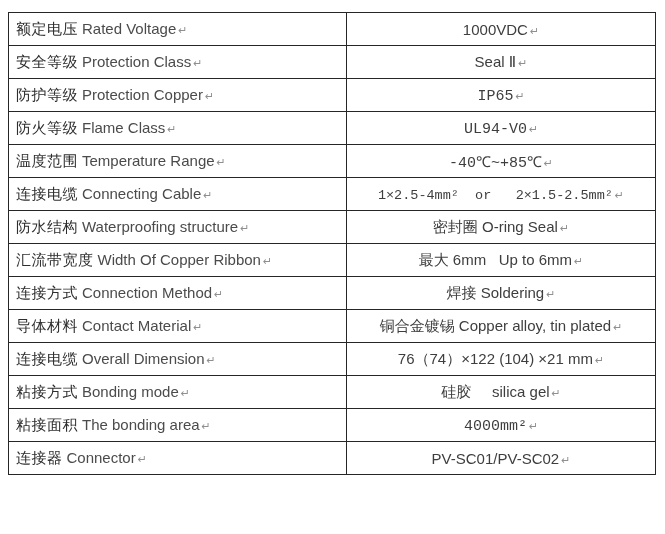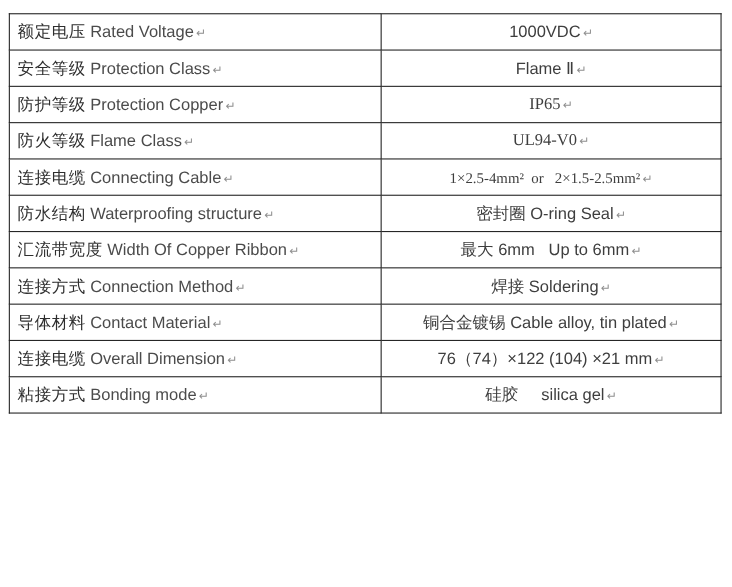--- a/index.html
+++ b/index.html
@@ -40,21 +40,21 @@
     letter-spacing: 0.5px;
   }
   .en {
     color: #4b4b4b;
     margin-left: 4px;
   }
   .val {
     white-space: pre-wrap;
   }
   tr.serif .val {
-    font-family: Liberation Serif, serif;
+    font-family: Liberation Mono, monospace;
   }
   tr.small .val {
     font-size: 13.5px;
   }
   .pmark {
     font-size: 11px;
     color: #8f8f8f;
     margin-left: 2px;
     font-family: "DejaVu Sans", sans-serif;
   }
@@ -67,52 +67,64 @@
     <col style="width:338px">
     <col style="width:309px">
   </colgroup>
   <tbody>
     <tr>
       <td class="label-cell"><span class="zh">额定电压</span><span class="en">Rated Voltage</span><span class="pmark">↵</span></td>
       <td class="value-cell"><span class="val">1000VDC</span><span class="pmark">↵</span></td>
     </tr>
     <tr>
       <td class="label-cell"><span class="zh">安全等级</span><span class="en">Protection Class</span><span class="pmark">↵</span></td>
-      <td class="value-cell"><span class="val">Flame Ⅱ</span><span class="pmark">↵</span></td>
+      <td class="value-cell"><span class="val">Seal Ⅱ</span><span class="pmark">↵</span></td>
     </tr>
     <tr class="serif">
       <td class="label-cell"><span class="zh">防护等级</span><span class="en">Protection Copper</span><span class="pmark">↵</span></td>
       <td class="value-cell"><span class="val">IP65</span><span class="pmark">↵</span></td>
     </tr>
     <tr class="serif">
       <td class="label-cell"><span class="zh">防火等级</span><span class="en">Flame Class</span><span class="pmark">↵</span></td>
       <td class="value-cell"><span class="val">UL94-V0</span><span class="pmark">↵</span></td>
+    </tr>
+    <tr class="serif">
+      <td class="label-cell"><span class="zh">温度范围</span><span class="en">Temperature Range</span><span class="pmark">↵</span></td>
+      <td class="value-cell"><span class="val">-40℃~+85℃</span><span class="pmark">↵</span></td>
     </tr>
     <tr class="serif small">
       <td class="label-cell"><span class="zh">连接电缆</span><span class="en">Connecting Cable</span><span class="pmark">↵</span></td>
       <td class="value-cell"><span class="val">1×2.5-4mm²  or   2×1.5-2.5mm²</span><span class="pmark">↵</span></td>
     </tr>
     <tr>
       <td class="label-cell"><span class="zh">防水结构</span><span class="en">Waterproofing structure</span><span class="pmark">↵</span></td>
       <td class="value-cell"><span class="val">密封圈 O-ring Seal</span><span class="pmark">↵</span></td>
     </tr>
     <tr>
       <td class="label-cell"><span class="zh">汇流带宽度</span><span class="en">Width Of Copper Ribbon</span><span class="pmark">↵</span></td>
       <td class="value-cell"><span class="val">最大 6mm   Up to 6mm</span><span class="pmark">↵</span></td>
     </tr>
     <tr>
       <td class="label-cell"><span class="zh">连接方式</span><span class="en">Connection Method</span><span class="pmark">↵</span></td>
       <td class="value-cell"><span class="val">焊接 Soldering</span><span class="pmark">↵</span></td>
     </tr>
     <tr>
       <td class="label-cell"><span class="zh">导体材料</span><span class="en">Contact Material</span><span class="pmark">↵</span></td>
-      <td class="value-cell"><span class="val">铜合金镀锡 Cable alloy, tin plated</span><span class="pmark">↵</span></td>
+      <td class="value-cell"><span class="val">铜合金镀锡 Copper alloy, tin plated</span><span class="pmark">↵</span></td>
     </tr>
     <tr>
       <td class="label-cell"><span class="zh">连接电缆</span><span class="en">Overall Dimension</span><span class="pmark">↵</span></td>
       <td class="value-cell"><span class="val">76（74）×122 (104) ×21 mm</span><span class="pmark">↵</span></td>
     </tr>
     <tr>
       <td class="label-cell"><span class="zh">粘接方式</span><span class="en">Bonding mode</span><span class="pmark">↵</span></td>
       <td class="value-cell"><span class="val">硅胶     silica gel</span><span class="pmark">↵</span></td>
     </tr>
+    <tr class="serif">
+      <td class="label-cell"><span class="zh">粘接面积</span><span class="en">The bonding area</span><span class="pmark">↵</span></td>
+      <td class="value-cell"><span class="val">4000mm²</span><span class="pmark">↵</span></td>
+    </tr>
+    <tr>
+      <td class="label-cell"><span class="zh">连接器</span><span class="en">Connector</span><span class="pmark">↵</span></td>
+      <td class="value-cell"><span class="val">PV-SC01/PV-SC02</span><span class="pmark">↵</span></td>
+    </tr>
   </tbody>
 </table>
 
 </body></html>

